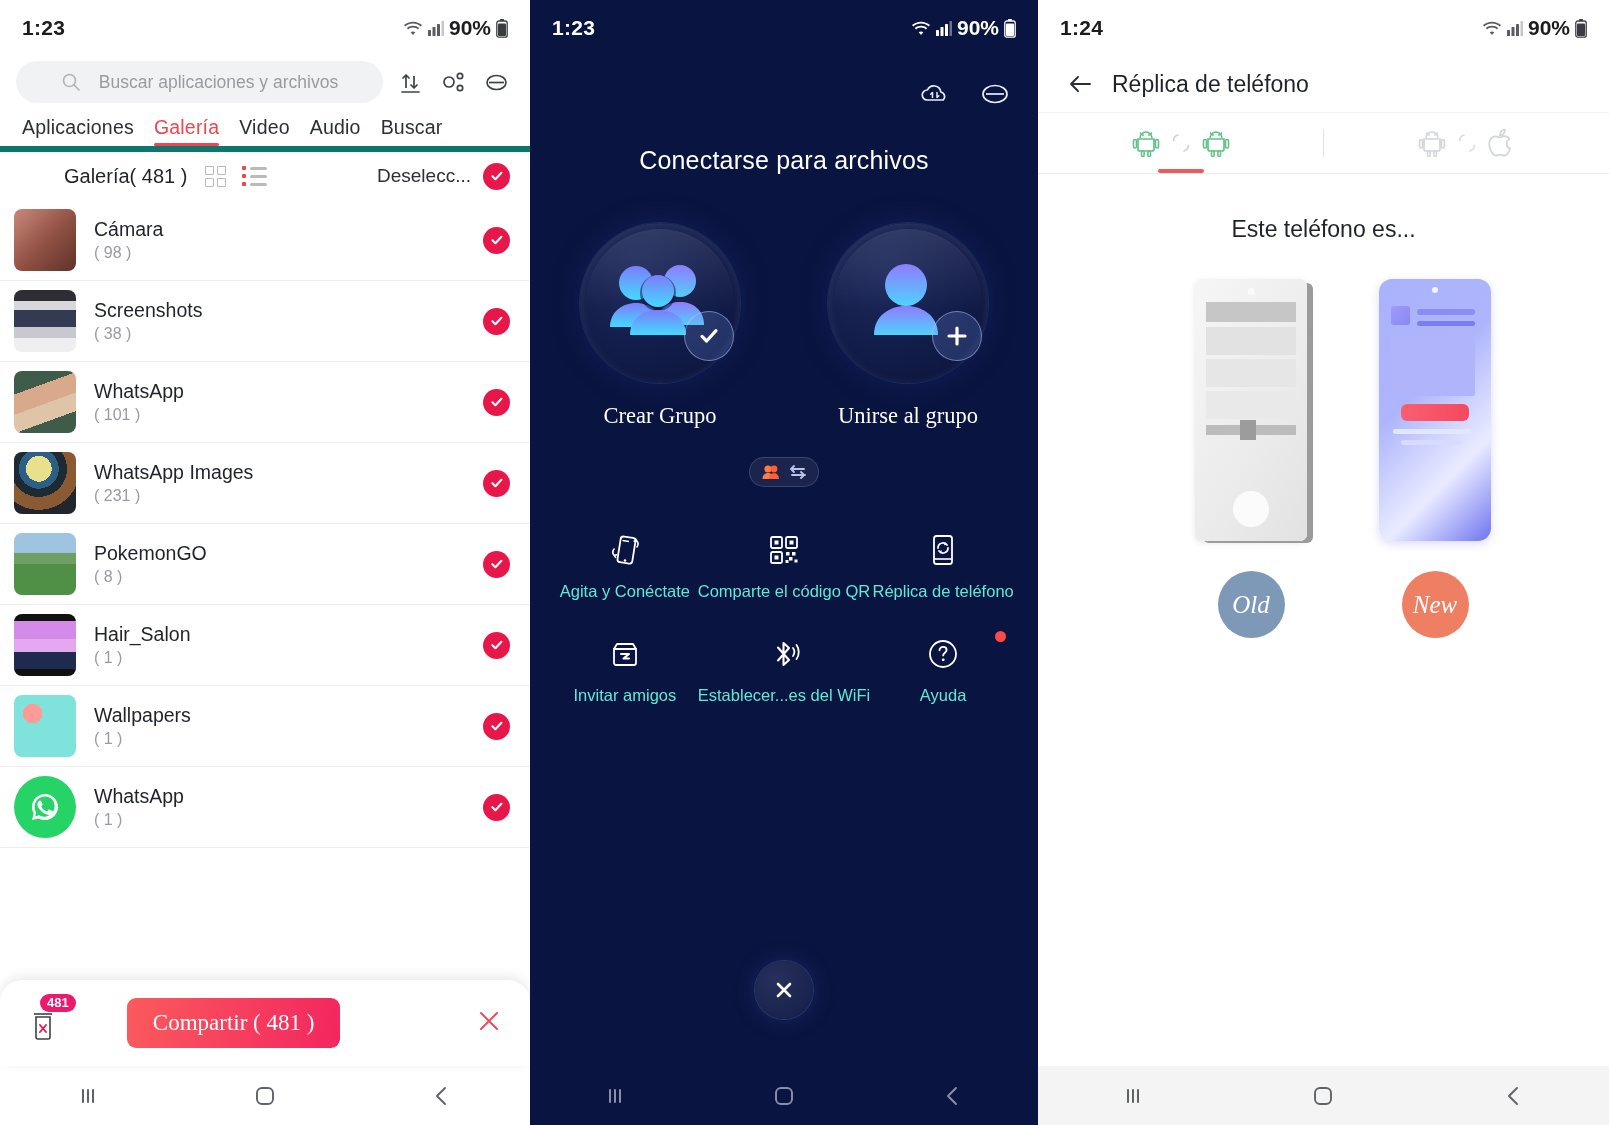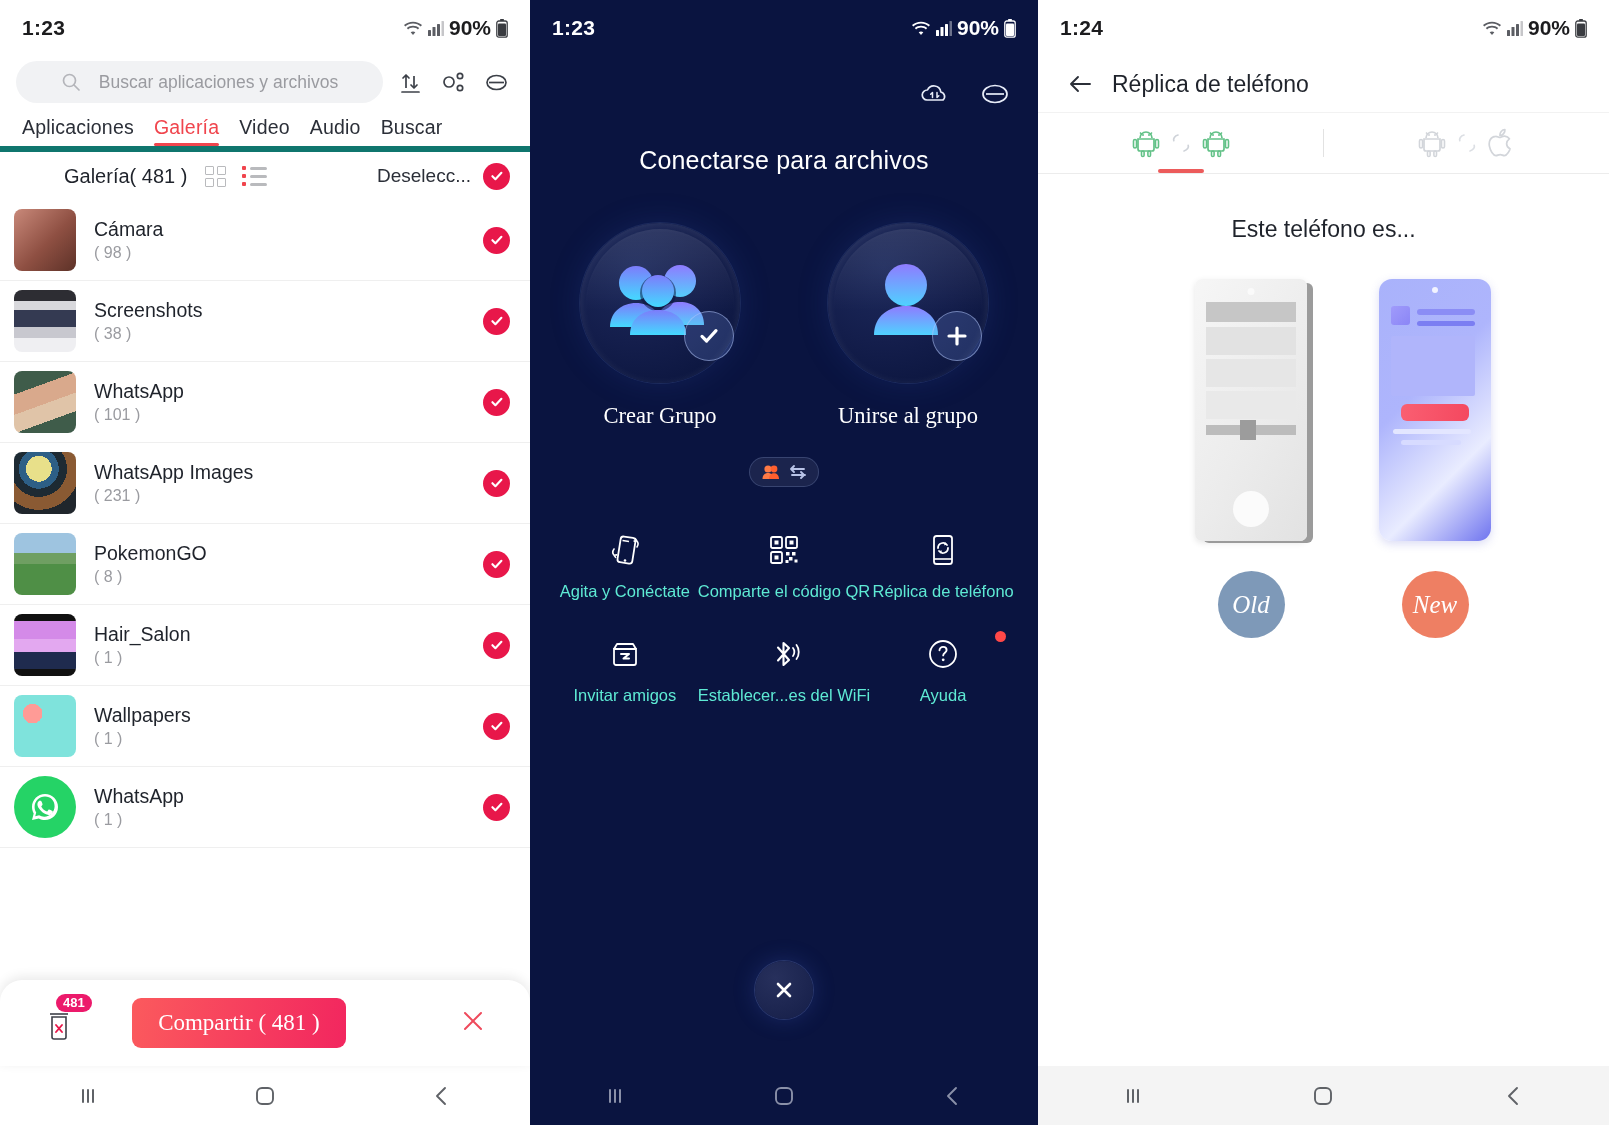--- a/index.html
+++ b/index.html
@@ -44,21 +44,21 @@
   .chk { width: 27px; height: 27px; border-radius: 50%; background: #e8174a; display:flex; align-items:center; justify-content:center; }
   .chk svg { display:block; }
 
   .filelist { flex: 1 1 auto; overflow: hidden; }
   .frow { display: flex; align-items: center; height: 81px; padding: 0 20px 0 14px; border-bottom: 1px solid #efefef; gap: 18px; }
   .thumb { width: 62px; height: 62px; border-radius: 8px; flex: 0 0 auto; overflow:hidden; position: relative; }
   .fmeta { flex: 1; display: flex; flex-direction: column; gap: 3px; }
   .fname { font-size: 19.5px; color: #1f232b; }
   .fcount { font-size: 16px; color: #9a9ba0; }
 
-  .bottombar { position: absolute; left: 0; right: 0; bottom: 59px; height: 86px; background: #fff; border-radius: 22px 22px 0 0; box-shadow: 0 -3px 12px rgba(0,0,0,.09); display: flex; align-items: center; padding: 0 42px; }
+  .bottombar { position: absolute; left: 0; right: 0; bottom: 59px; height: 86px; background: #fff; border-radius: 22px 22px 0 0; box-shadow: 0 -3px 12px rgba(0,0,0,.09); display: flex; align-items: center; padding: 0 26px; }
   .trash { position: relative; width: 34px; height: 36px; }
   .badge { position: absolute; top: -11px; left: 14px; background: #ec1a6b; color:#fff; font-size: 13px; font-weight: 700; border-radius: 11px; padding: 1px 7px; line-height: 16px; }
   .sharebtn { margin: 0 auto; background: linear-gradient(100deg,#fb5a5d,#f2265f); color: #fff; font-size: 23px; padding: 12px 26px; border-radius: 9px; border: none; white-space: nowrap; font-family: Liberation Serif, serif; }
   .closex { margin-left: auto; }
 
   .navbar { position:absolute; left:0; right:0; bottom:0; height:59px; display:flex; align-items:center; justify-content:space-around; }
   .navbar.dark { background: transparent; }
   .navbar.light { background: #f4f4f4; }
 
   

